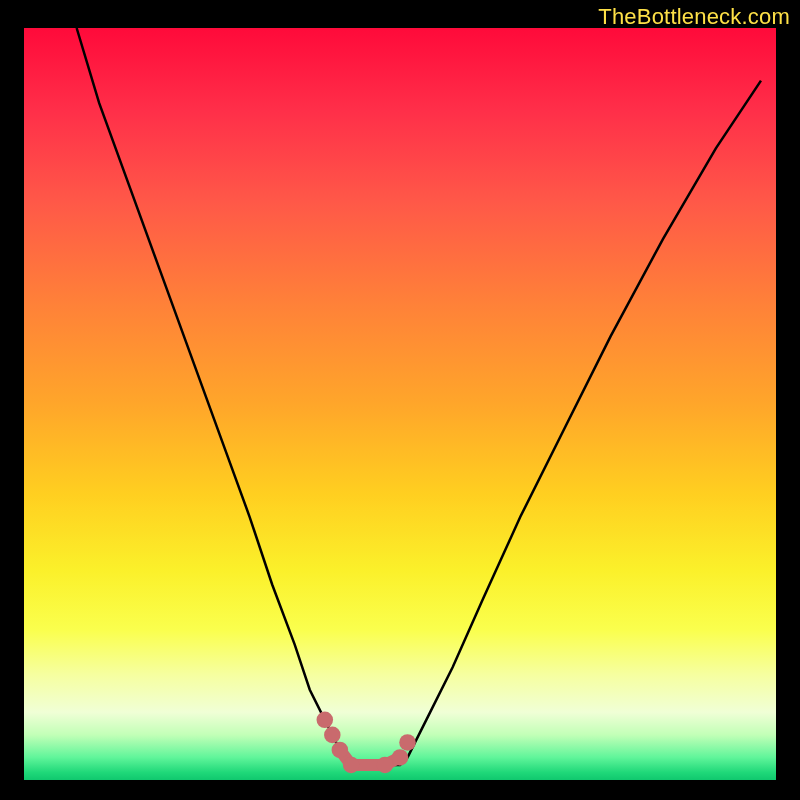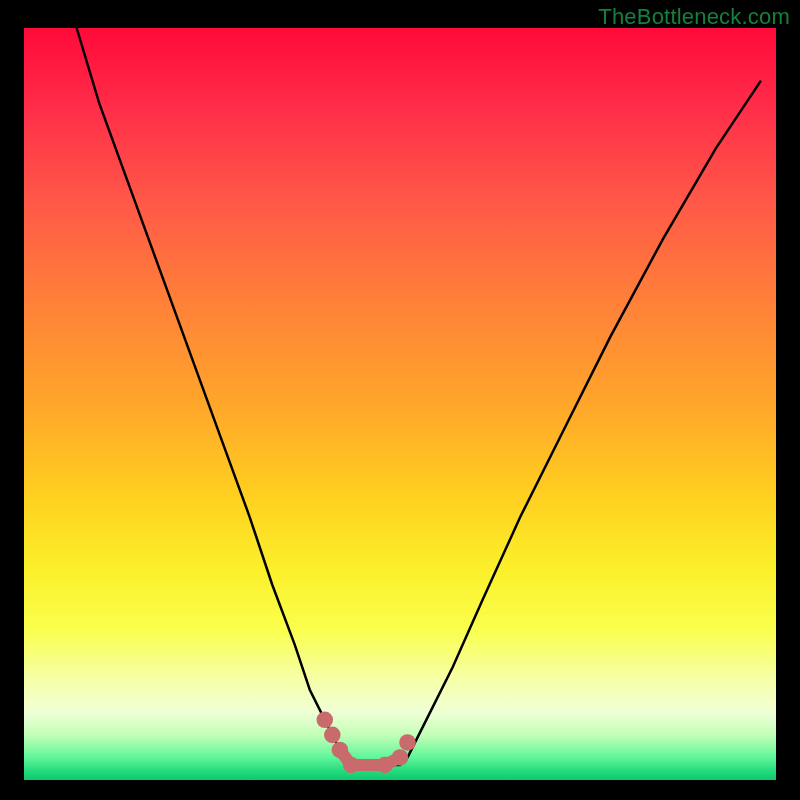--- a/index.html
+++ b/index.html
@@ -14,21 +14,21 @@
   .frame {
     position: relative;
     width: 800px;
     height: 800px;
     background: #000;
   }
   .watermark {
     position: absolute;
     top: 4px;
     right: 10px;
-    color: #15803d;
+    color: #fde047;
     font-size: 22px;
     font-weight: 500;
     letter-spacing: 0.2px;
     z-index: 5;
     user-select: none;
   }
   .plot-area {
     position: absolute;
     left: 24px;
     top: 28px;

